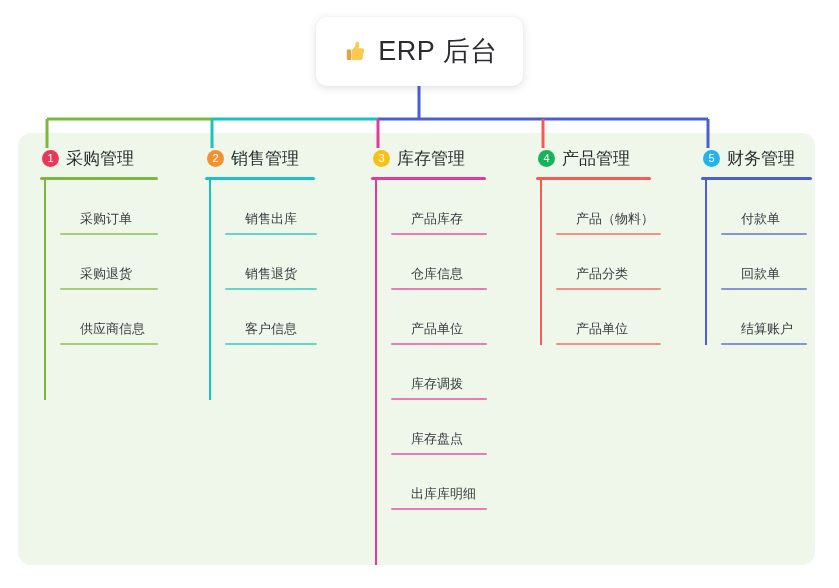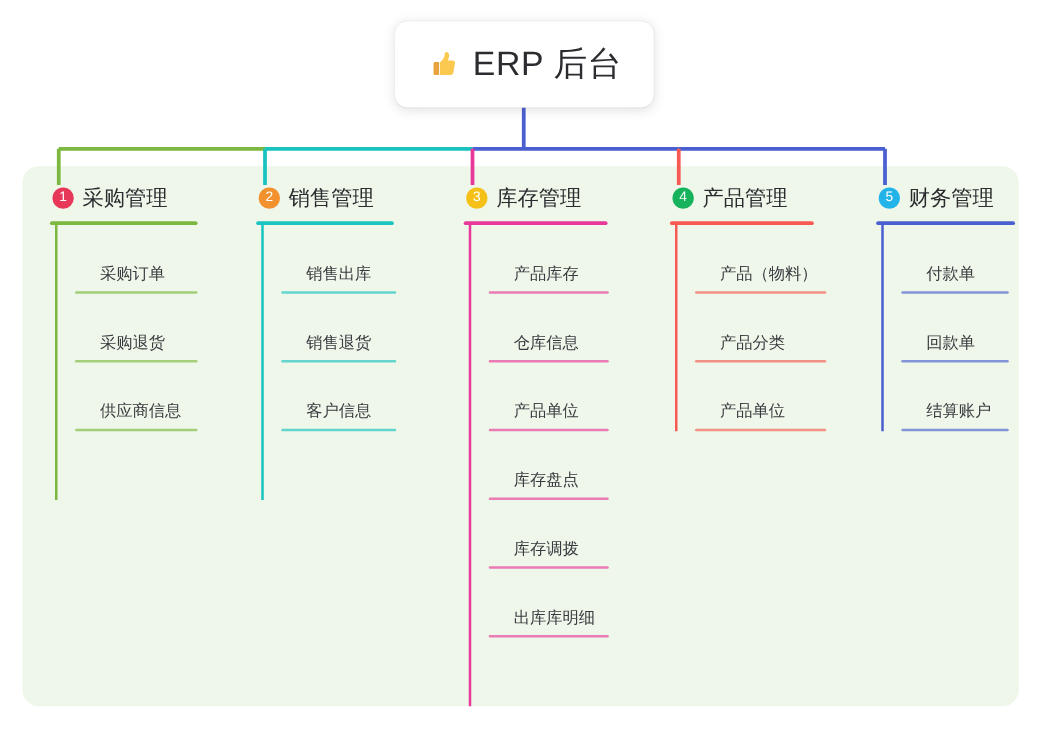--- a/index.html
+++ b/index.html
@@ -242,25 +242,25 @@
           </div>
           <div class="leaf">
             <span class="leaf-label">仓库信息</span>
             <div class="leaf-rule" style="width: 96px; background: rgb(232, 57, 154); opacity: 0.65;"></div>
           </div>
           <div class="leaf">
             <span class="leaf-label">产品单位</span>
             <div class="leaf-rule" style="width: 96px; background: rgb(232, 57, 154); opacity: 0.65;"></div>
           </div>
           <div class="leaf">
+            <span class="leaf-label">库存调拨</span>
+            <div class="leaf-rule" style="width: 96px; background: rgb(232, 57, 154); opacity: 0.65;"></div>
+          </div>
+          <div class="leaf">
             <span class="leaf-label">库存盘点</span>
-            <div class="leaf-rule" style="width: 96px; background: rgb(232, 57, 154); opacity: 0.65;"></div>
-          </div>
-          <div class="leaf">
-            <span class="leaf-label">库存调拨</span>
             <div class="leaf-rule" style="width: 96px; background: rgb(232, 57, 154); opacity: 0.65;"></div>
           </div>
           <div class="leaf">
             <span class="leaf-label">出库库明细</span>
             <div class="leaf-rule" style="width: 96px; background: rgb(232, 57, 154); opacity: 0.65;"></div>
           </div>
         </div>
       </div>
       <div class="branch" style="left: 536px;">
         <div class="branch-head">

